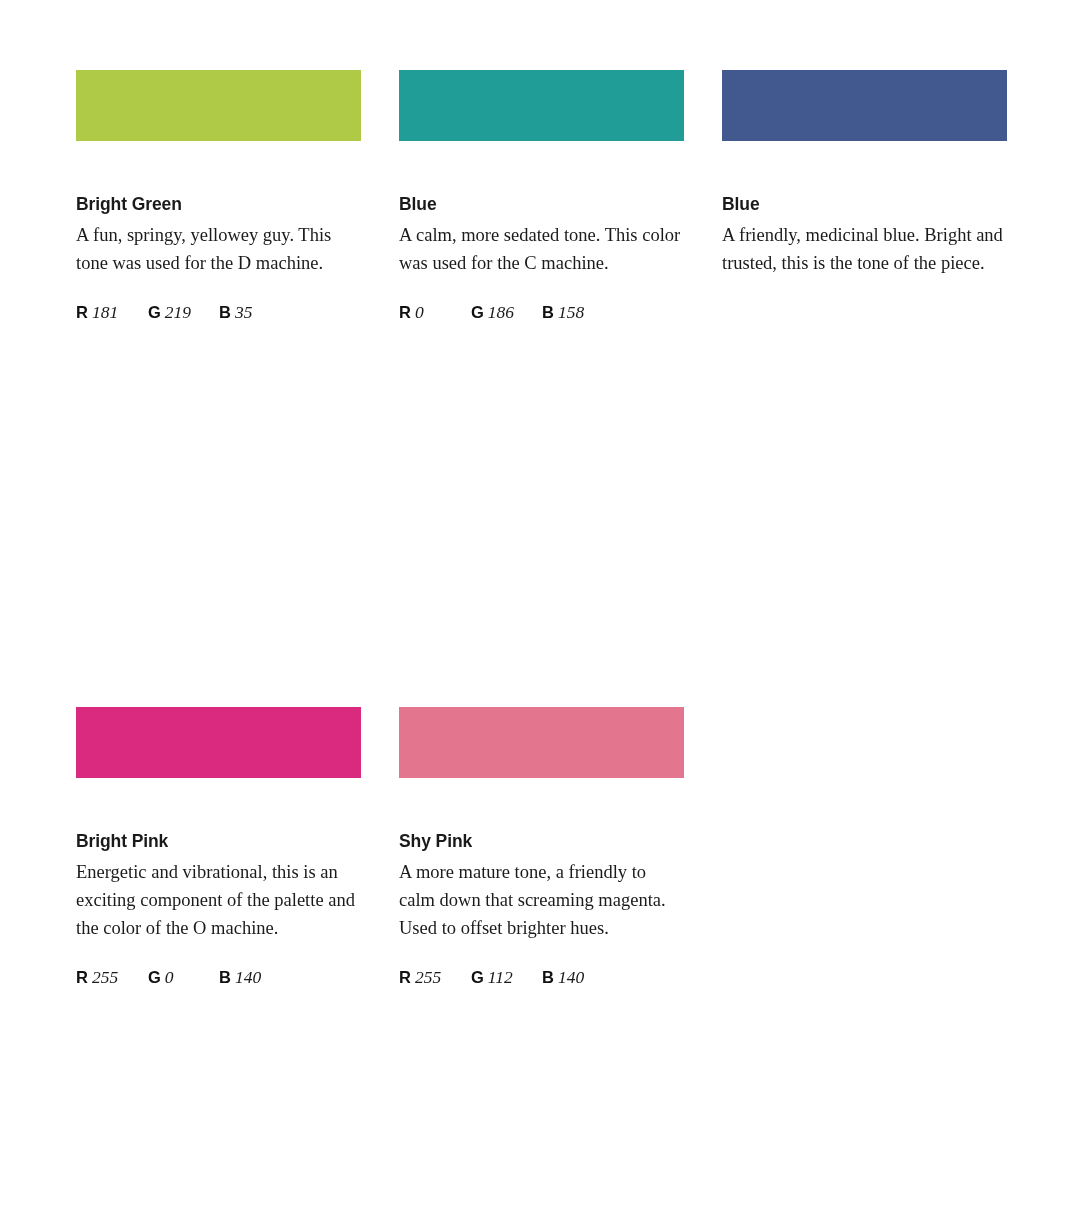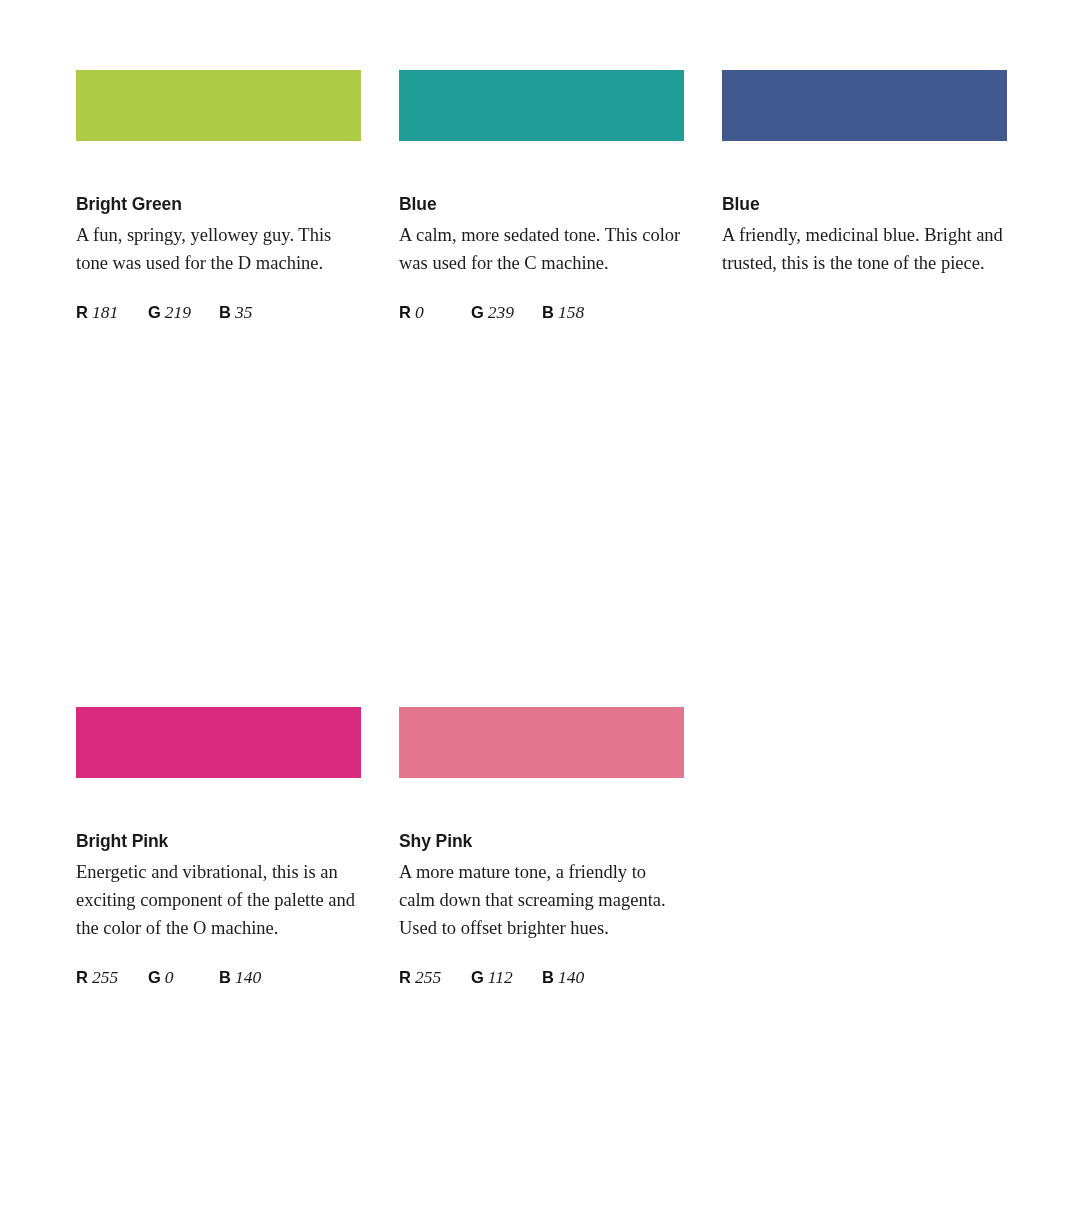--- a/index.html
+++ b/index.html
@@ -114,21 +114,21 @@
         <span class="chan c2"><span class="chan-letter">B</span><span class="chan-value">35</span></span>
       </div>
     </div>
 
     <div class="card r1">
       <div class="swatch" style="background: rgb(31, 157, 150);"></div>
       <div class="card-title">Blue</div>
       <div class="card-desc">A calm, more sedated tone. This color was used for the C machine.</div>
       <div class="rgb-row">
         <span class="chan c0"><span class="chan-letter">R</span><span class="chan-value">0</span></span>
-        <span class="chan c1"><span class="chan-letter">G</span><span class="chan-value">239</span></span>
+        <span class="chan c1"><span class="chan-letter">G</span><span class="chan-value">186</span></span>
         <span class="chan c2"><span class="chan-letter">B</span><span class="chan-value">158</span></span>
       </div>
     </div>
 
     <div class="card r1">
       <div class="swatch" style="background: rgb(65, 89, 143);"></div>
       <div class="card-title">Blue</div>
       <div class="card-desc">A friendly, medicinal blue. Bright and trusted, this is the tone of the piece.</div>
     </div>
 

